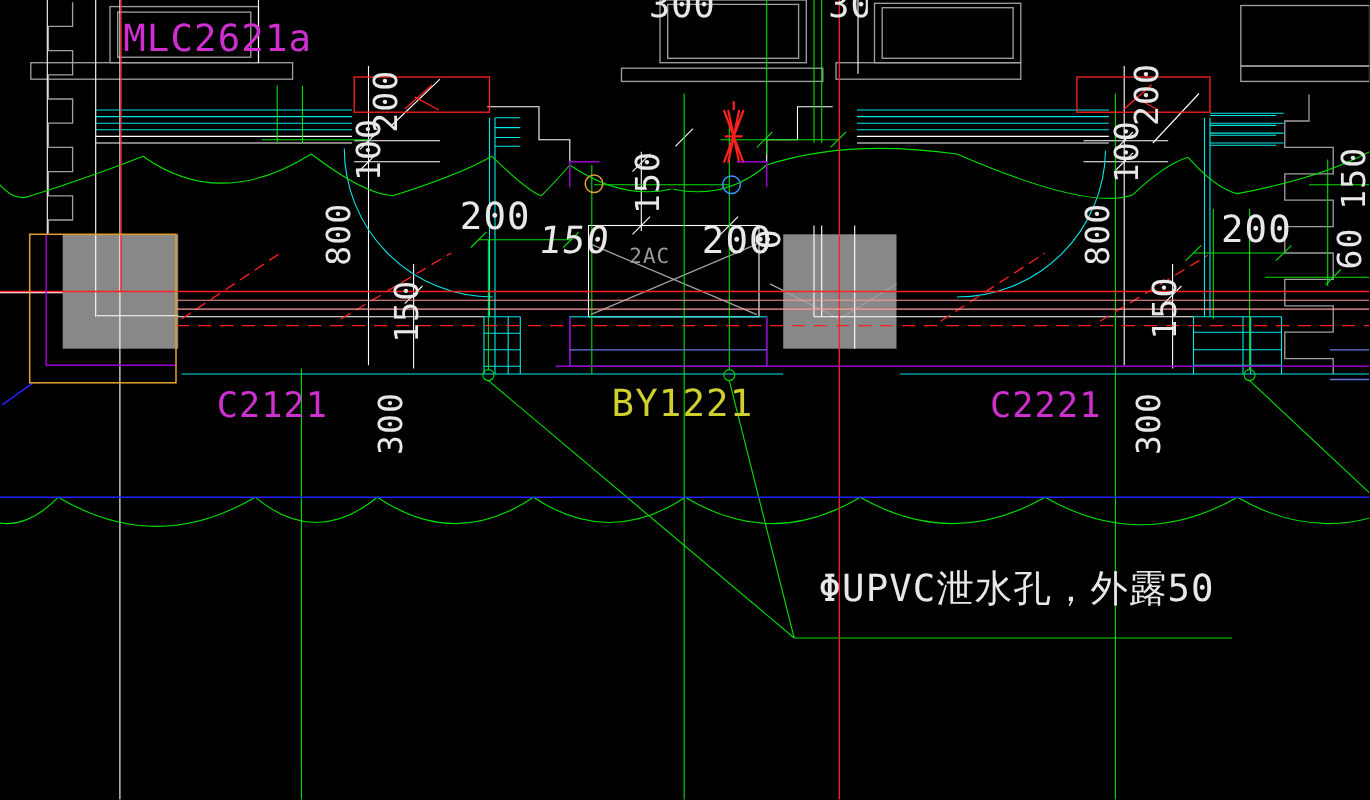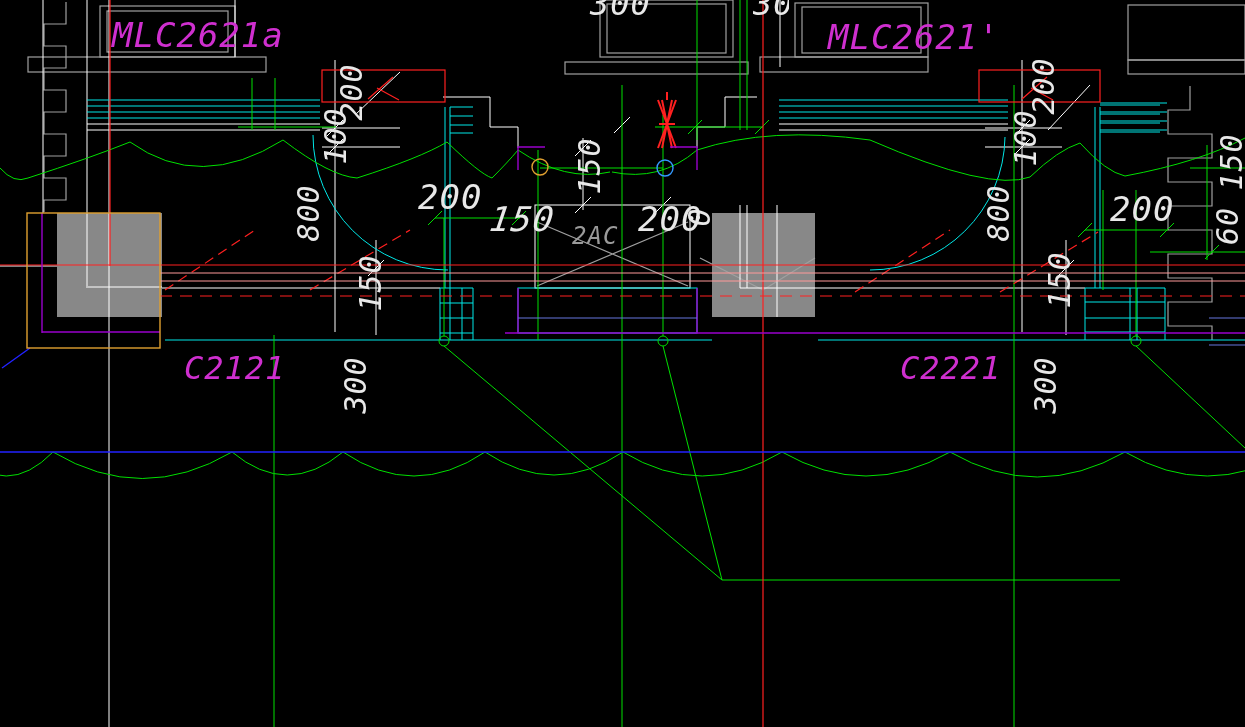--- a/index.html
+++ b/index.html
@@ -1,28 +1,28 @@
 <!DOCTYPE html>
 <html><head>
 <meta charset="utf-8">
 <style>
   html,body{margin:0;padding:0;background:#000;}
   #canvas{position:relative;width:1245px;height:727px;background:#000;overflow:hidden;
-          font-family:"DejaVu Sans Mono",monospace;font-style:italic;}
+          font-family:"DejaVu Sans Mono",monospace;}
   #linework{position:absolute;left:0;top:0;}
   .lbl{position:absolute;white-space:nowrap;line-height:1;letter-spacing:1px;}
   .vert{transform:translate(-50%,-50%) rotate(-90deg);}
   .mag{color:#cf2fcf}
   .yel{color:#cfcf2f}
   .wht{color:#e8e8e8}
   .gry{color:#9a9a9a}
   .fs34{font-size:34px}
   .fs32{font-size:32px}
   .fs30{font-size:30px}
-  .fs24{font-size:24px}
+  .fs24{font-size:19px}
   .skew{transform:skewX(-8deg)}
   .clipw{overflow:hidden;display:inline-block}
 </style>
 </head>
 <body>
 
 <div id="canvas">
 
   <svg id="linework" width="1245" height="727" viewBox="0 0 1245 727" fill="none">
 
@@ -128,22 +128,22 @@
     <g stroke="#e0a030" stroke-width="1.4">
       <rect x="27" y="213" width="133" height="135"></rect>
       <circle cx="540" cy="167" r="8"></circle>
     </g>
     <g stroke="#3399ff" stroke-width="1.4">
       <circle cx="665" cy="168" r="8"></circle>
     </g>
   </svg>
 
   <div class="lbl mag fs34" style="left:112px;top:18px">MLC2621a</div>
-  <div class="lbl mag fs34" style="left:828px;top:20px">MLC2621'</div>
-  <div class="lbl mag fs32" style="left:184px;top:352px">C2121</div>
+  <div class="lbl mag fs32" style="left:197px;top:352px">C2121</div>
+  <div class="lbl yel fs34" style="left:556px;top:350px">BY1221</div>
   <div class="lbl mag fs32" style="left:900px;top:352px">C2221</div>
   <div class="lbl gry fs24" style="left:572px;top:224px">2AC</div>
 
   <div class="lbl wht fs32" style="left:590px;top:-12px">300</div>
   <div class="lbl wht fs32 clipw" style="left:753px;top:-12px;width:36px">300</div>
 
   <div class="lbl wht fs34" style="left:418px;top:180px">200</div>
   <div class="lbl wht fs34 skew" style="left:490px;top:202px">150</div>
   <div class="lbl wht fs34" style="left:638px;top:202px">200</div>
   <div class="lbl wht fs34" style="left:1110px;top:192px">200</div>
@@ -156,14 +156,15 @@
   <div class="lbl wht fs30 vert" style="left:999px;top:213px">800</div>
   <div class="lbl wht fs30 vert" style="left:371px;top:283px">150</div>
   <div class="lbl wht fs30 vert" style="left:1060px;top:280px">150</div>
   <div class="lbl wht fs30 vert" style="left:590px;top:166px">150</div>
   <div class="lbl wht fs30 vert" style="left:356px;top:385px">300</div>
   <div class="lbl wht fs30 vert" style="left:1046px;top:385px">300</div>
   <div class="lbl wht fs30 vert" style="left:1232px;top:162px">150</div>
   <div class="lbl wht fs30 vert" style="left:1228px;top:226px">60</div>
   <div class="lbl wht fs30 vert" style="left:700px;top:217px">0</div>
 
+  <div class="lbl wht fs34" style="left:744px;top:518px">ΦUPVC泄水孔，外露50</div>
 
 </div>
 
 </body></html>

